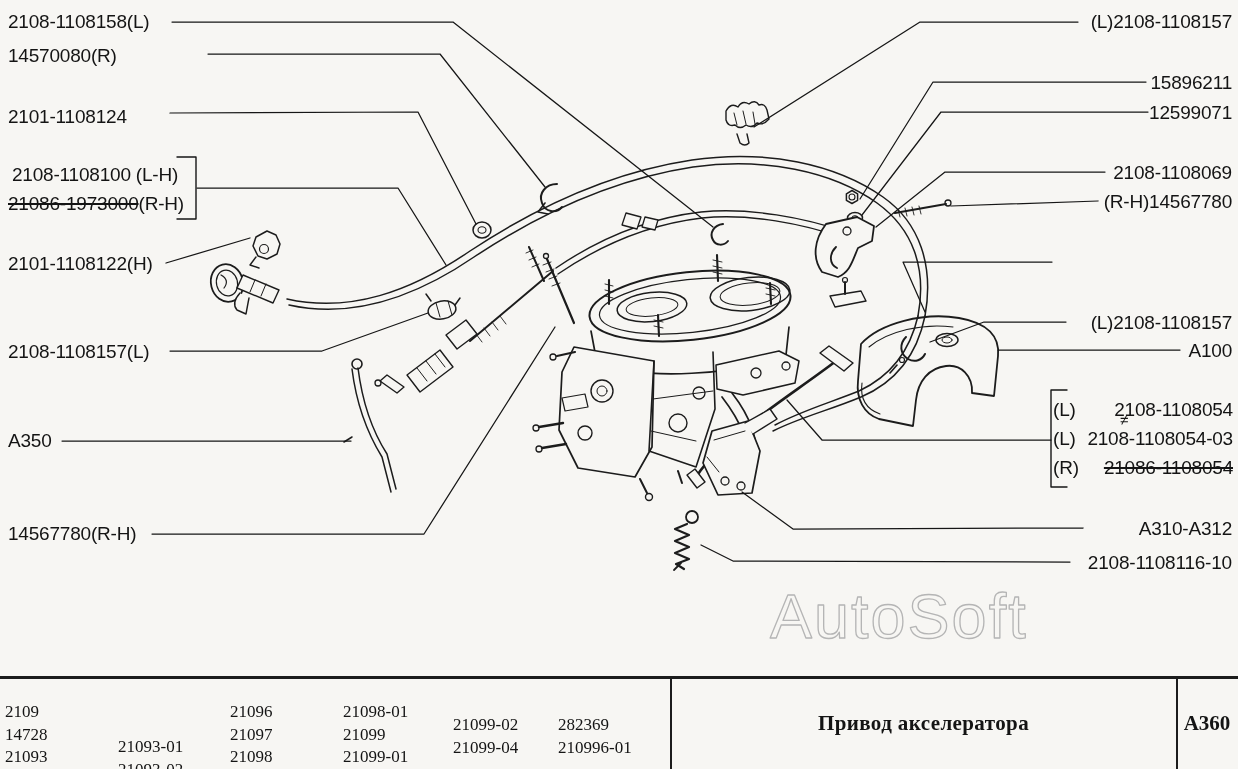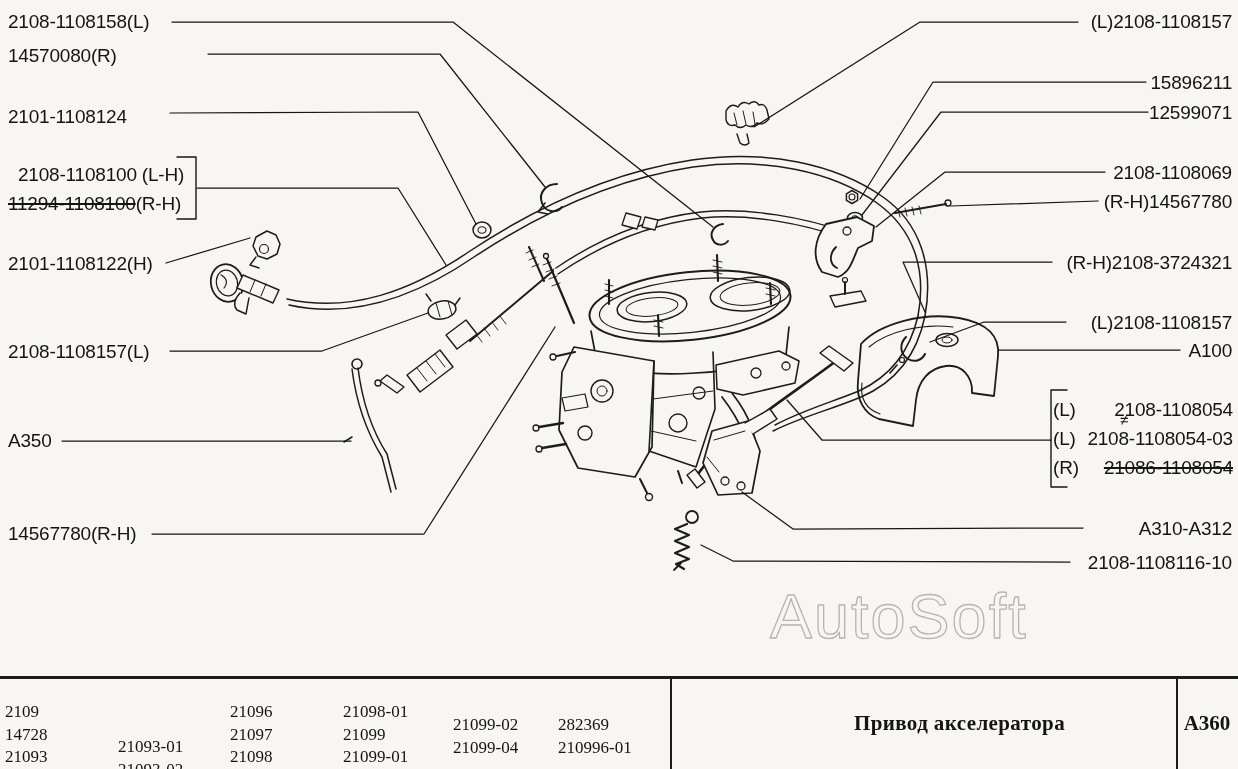--- a/index.html
+++ b/index.html
@@ -31,21 +31,21 @@
   
   .ft-line{position:absolute;background:#1c1c1c;}
   .ft-col{
     position:absolute;
     font:17px/22.5px "Liberation Serif",serif;
     color:#141414;white-space:nowrap;
   }
   .ft-title{
     position:absolute;left:671px;top:677px;width:505px;height:92px;
     display:flex;align-items:center;justify-content:center;
-    font:bold 21px "Liberation Serif",serif;letter-spacing:0.4px;padding-left:36px;
+    font:bold 21px "Liberation Serif",serif;letter-spacing:0.4px;
   }
   .ft-code{
     position:absolute;left:1176px;top:677px;width:62px;height:92px;
     display:flex;align-items:center;justify-content:center;
     font:bold 21px "Liberation Serif",serif;
   }
 </style>
 </head>
 <body>
 
@@ -256,33 +256,32 @@
       <polyline points="177,157 196,157 196,219 177,219" stroke-width="1.4"></polyline>
       <polyline points="1067,390 1051,390 1051,487 1067,487" stroke-width="1.4"></polyline>
     </g>
 
     <text x="770" y="638" font-family="Liberation Sans, sans-serif" font-size="63" letter-spacing="2" fill="none" stroke="#b5b5b5" stroke-width="1.3">AutoSoft</text>
   </svg>
 
   <div class="lbl" style="left:8px;top:10px">2108-1108158(L)</div>
   <div class="lbl" style="left:8px;top:44px">14570080(R)</div>
   <div class="lbl" style="left:8px;top:105px">2101-1108124</div>
-  <div class="lbl" style="left:18px;top:163px">2108-1108100 (L-H)</div>
-  <div class="lbl" style="left:8px;top:192px"><span class="strike">11294-1108100</span><span>(R-H)</span></div>
+  <div class="lbl" style="left:12px;top:163px">2108-1108100 (L-H)</div>
+  <div class="lbl" style="left:8px;top:192px"><span class="strike">21086-1973000</span><span>(R-H)</span></div>
   <div class="lbl" style="left:8px;top:252px">2101-1108122(H)</div>
   <div class="lbl" style="left:8px;top:340px">2108-1108157(L)</div>
   <div class="lbl" style="left:8px;top:429px">A350</div>
   <div class="lbl" style="left:8px;top:522px">14567780(R-H)</div>
 
   <div class="lbl r" style="right:6px;top:10px">(L)2108-1108157</div>
   <div class="lbl r" style="right:6px;top:71px">15896211</div>
   <div class="lbl r" style="right:6px;top:101px">12599071</div>
   <div class="lbl r" style="right:6px;top:161px">2108-1108069</div>
   <div class="lbl r" style="right:6px;top:190px">(R-H)14567780</div>
-  <div class="lbl r" style="right:6px;top:251px">(R-H)2108-3724321</div>
   <div class="lbl r" style="right:6px;top:311px">(L)2108-1108157</div>
   <div class="lbl r" style="right:6px;top:339px">A100</div>
 
   <div class="grow" style="top:398px">
     <span>(L)</span>
       <span>2108-1108054</span>
   </div>
   <div id="neq-mark">≠</div>
   <div class="grow" style="top:427px">
     <span>(L)</span>

